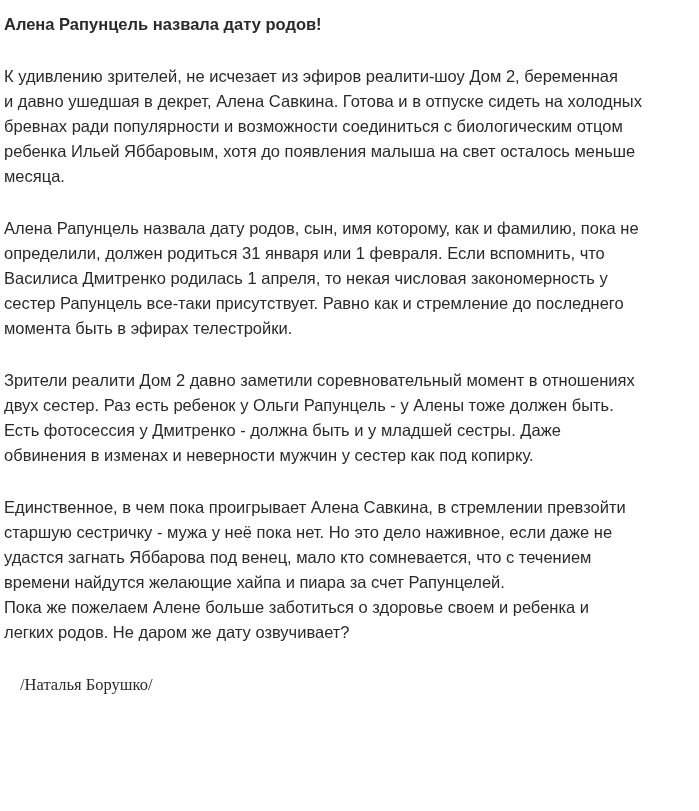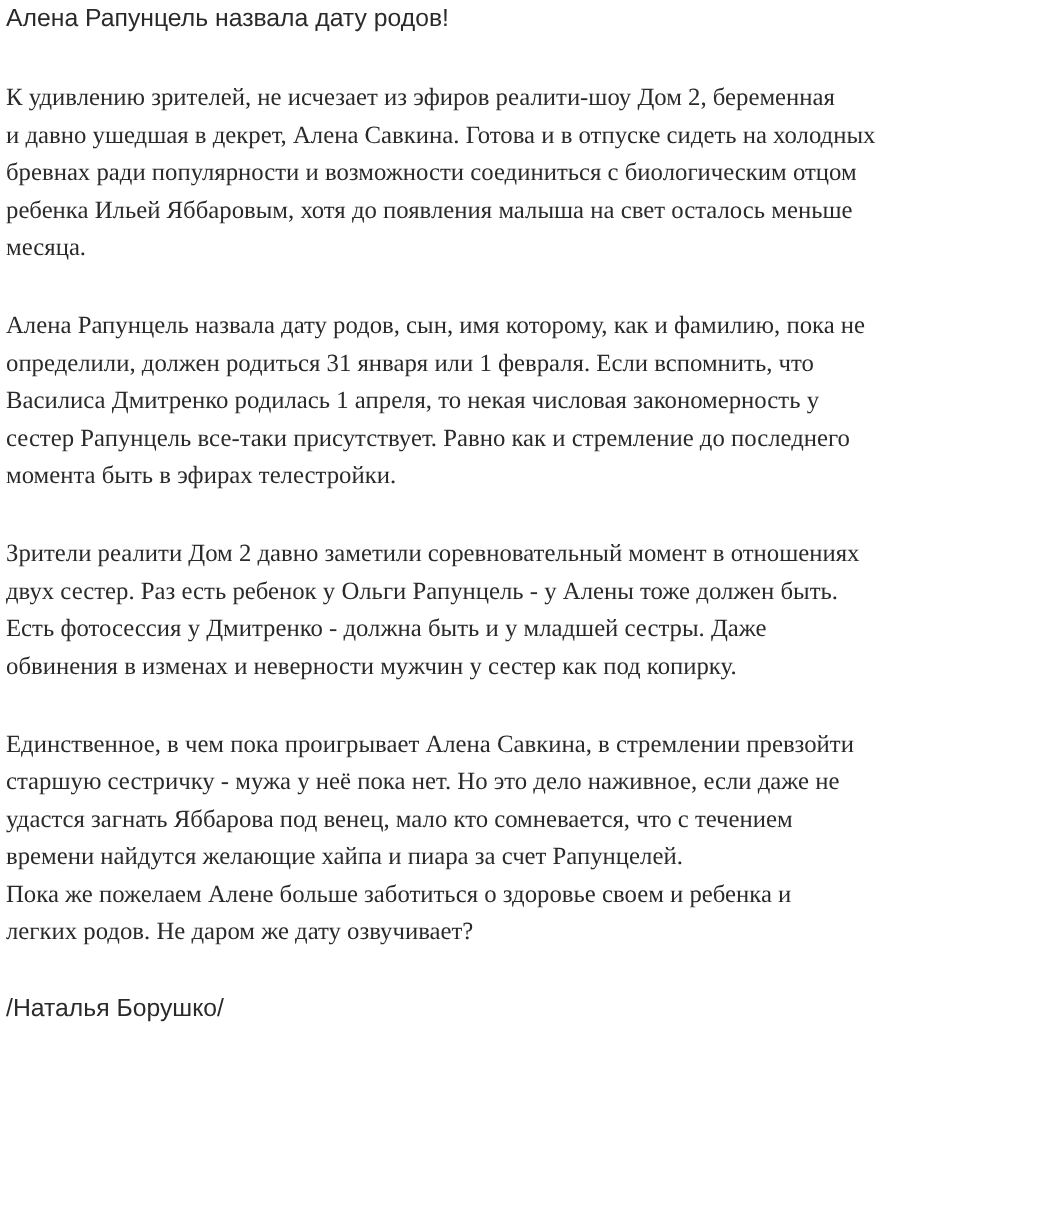--- a/index.html
+++ b/index.html
@@ -20,32 +20,32 @@
   main.article {
     box-sizing: border-box;
     width: 699px;
     height: 811px;
     padding: 0 4px 0 4px;
     overflow: hidden;
   }
   .article-title {
     font-size: inherit;
     line-height: inherit;
-    font-weight: 400;
-    margin: 0 0 27px 0;
+    font-weight: 700;
+    margin: 12px 0 27px 0;
     white-space: pre;
   }
   .para {
     margin: 0 0 27px 0;
     white-space: pre; 
-    font-family: Liberation Serif, serif;
   }
   .signature {
-    margin: 0;
+    margin: 16px;
     white-space: pre;
+    font-family: Liberation Serif, serif;
   }
 </style>
 </head>
 <body>
 
 <main class="article">
   <h1 class="article-title">Алена Рапунцель назвала дату родов!</h1>
 
   <p class="para">К удивлению зрителей, не исчезает из эфиров реалити-шоу Дом 2, беременная
 и давно ушедшая в декрет, Алена Савкина. Готова и в отпуске сидеть на холодных

